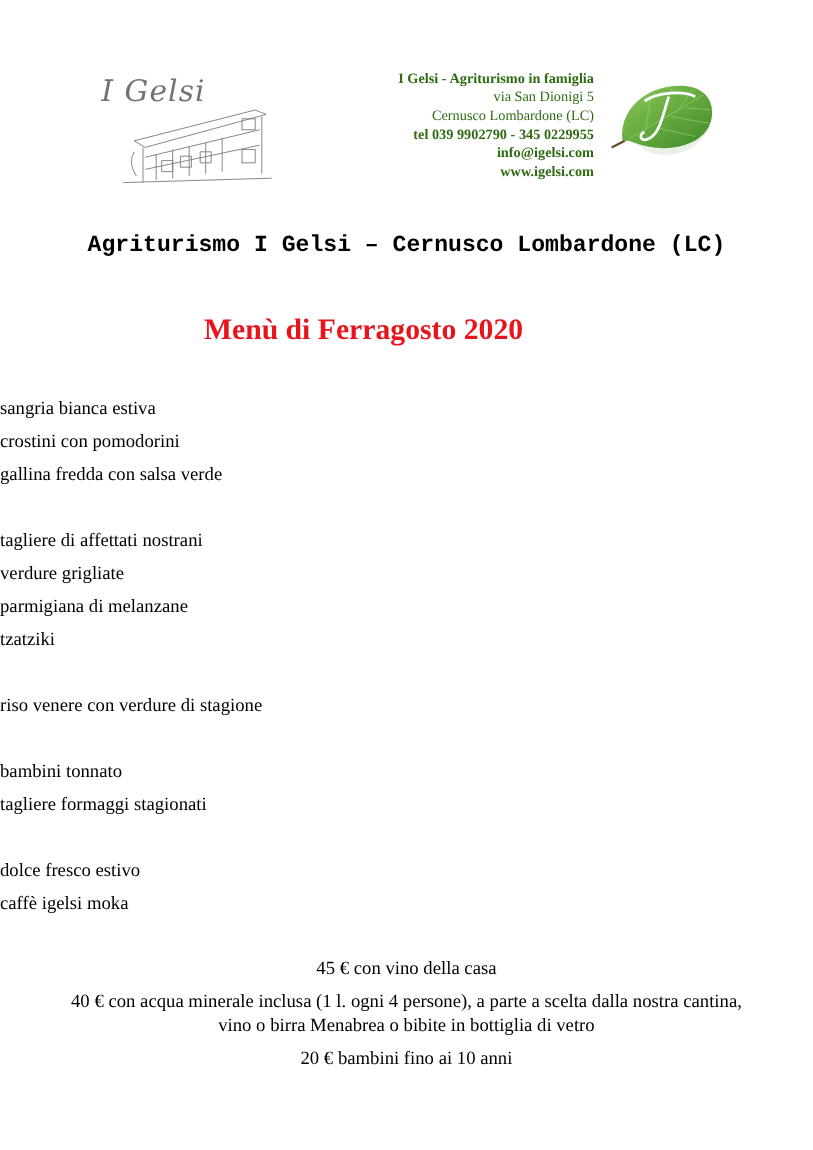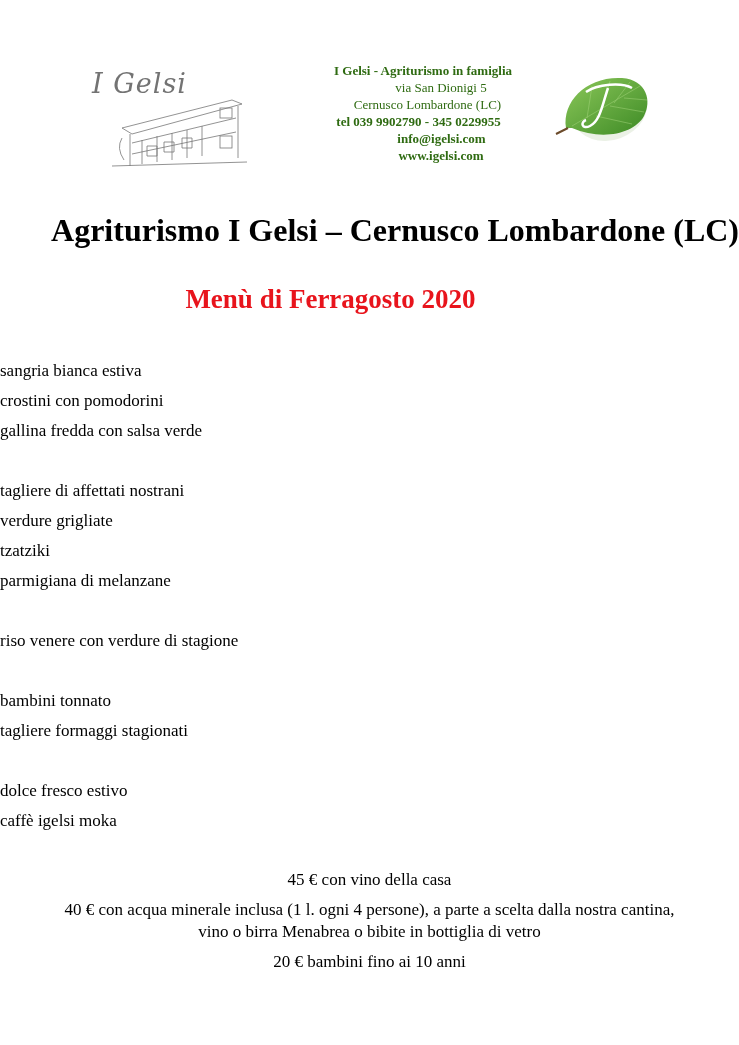--- a/index.html
+++ b/index.html
@@ -8,36 +8,36 @@
       font-family: "Liberation Serif", "DejaVu Serif", serif; color: #000;
     }
     .header { position: absolute; left: 0; top: 0; width: 739px; height: 180px; }
     .logo-left { position: absolute; left: 82px; top: 68px; width: 170px; height: 100px; }
     .logo-left .script {
       position: absolute; left: 10px; top: 0; font-family: "DejaVu Serif", serif;
       font-style: italic; font-size: 27px; color: #737373; letter-spacing: 1px;
     }
     .logo-left svg { position: absolute; left: 20px; top: 20px; }
     .contact {
-      position: absolute; left: 290px; top: 62px; width: 250px; text-align: center;
+      position: absolute; left: 290px; top: 62px; width: 250px; text-align: right;
       color: #2f6b12; font-size: 13px; line-height: 17px;
     }
     .contact div { white-space: nowrap; }
     .contact .b { font-weight: bold; }
     .c1 { padding-left: 16px; }
     .c2 { padding-left: 52px; }
     .c3 { padding-left: 25px; }
     .c4 { padding-left: 7px; }
     .c5 { padding-left: 53px; }
     .c6 { padding-left: 52px; }
     .logo-right { position: absolute; left: 552px; top: 66px; width: 110px; height: 80px; }
 
     .main-title {
-      position: absolute; left: 0; top: 212px; width: 739px; text-align: right;
-      font-size: 32px; font-weight: bold;
+      position: absolute; left: 0; top: 212px; width: 739px; text-align: center;
+      font-size: 21px; font-weight: bold; font-family: Liberation Mono, monospace;
     }
     .menu-title {
       position: absolute; left: 0; top: 284px; width: 661px; text-align: center;
       font-size: 27px; font-weight: bold; color: #e8141c;
     }
     .menu {
       position: absolute; left: 0; top: 356px; width: 739px; 
       font-size: 17px;
     }
     .menu .group { margin-bottom: 30px; }
@@ -108,22 +108,22 @@
 
 <div class="menu">
   <div class="group">
     <div class="item">sangria bianca estiva</div>
     <div class="item">crostini con pomodorini</div>
     <div class="item">gallina fredda con salsa verde</div>
   </div>
   <div class="group">
     <div class="item">tagliere di affettati nostrani</div>
     <div class="item">verdure grigliate</div>
+    <div class="item">parmigiana di melanzane</div>
     <div class="item">tzatziki</div>
-    <div class="item">parmigiana di melanzane</div>
   </div>
   <div class="group">
     <div class="item">riso venere con verdure di stagione</div>
   </div>
   <div class="group">
     <div class="item">bambini tonnato</div>
     <div class="item">tagliere formaggi stagionati</div>
   </div>
   <div class="group">
     <div class="item">dolce fresco estivo</div>

